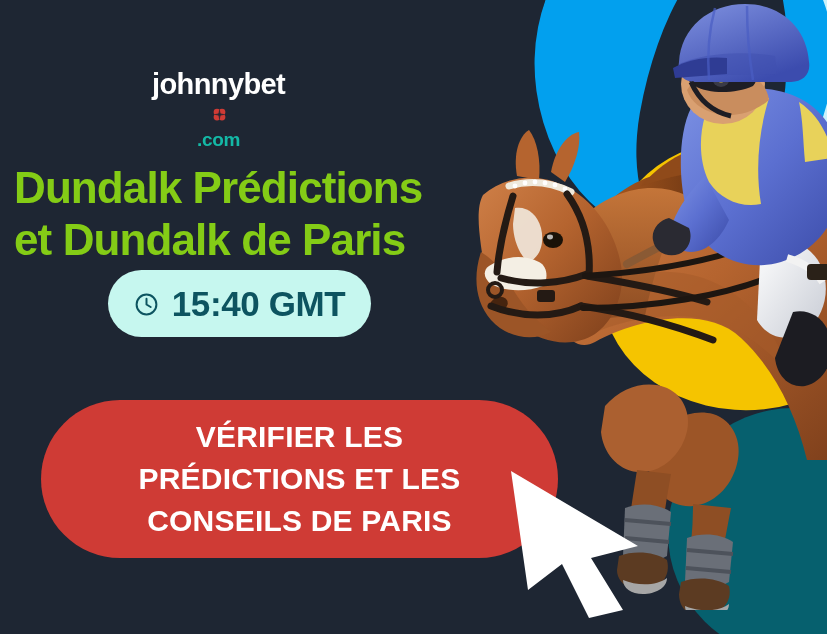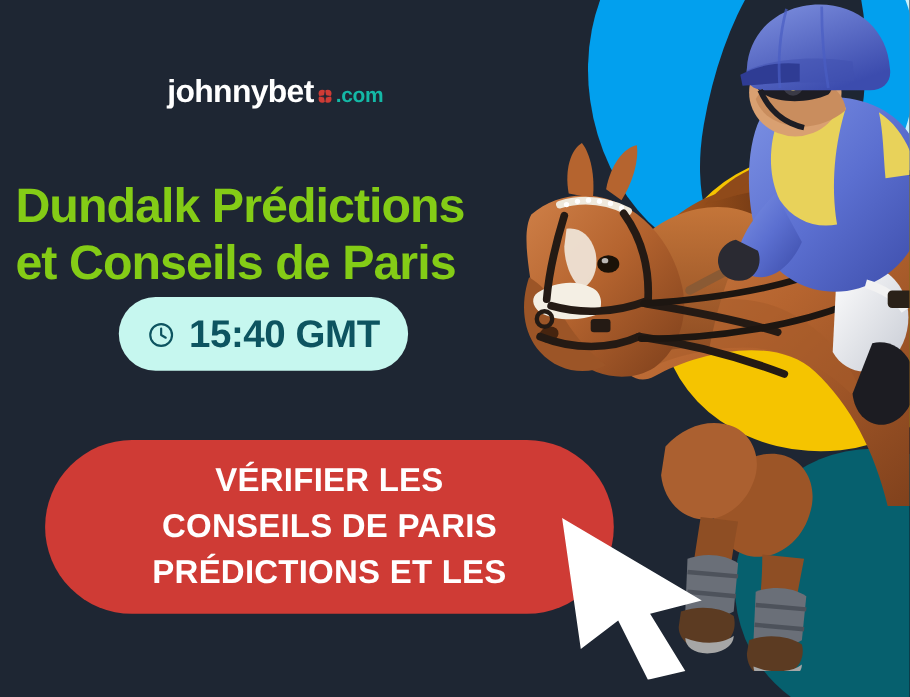--- a/index.html
+++ b/index.html
@@ -88,20 +88,21 @@
     z-index: 6;
   }
 
   .logo {
     position: absolute;
     left: 152px;
     top: 68px;
     display: flex;
     align-items: center;
     white-space: nowrap;
+    flex-direction: column;
   }
   .logo-name {
     color: #ffffff;
     font-size: 29px;
     font-weight: 700;
     letter-spacing: -0.6px;
   }
   .logo-clover {
     width: 15px;
     height: 15px;
@@ -374,35 +375,35 @@
           <circle cx="16" cy="16" r="5.4"></circle>
         </g>
         <path d="M12 2 L14 12 L12 22 L10 12 Z" fill="#1e2633" opacity="0.85"></path>
         <path d="M2 12 L12 10 L22 12 L12 14 Z" fill="#1e2633" opacity="0.85"></path>
       </svg>
       <span class="logo-tld">.com</span>
     </div>
 
     <h1 class="headline">
       <span class="headline-line">Dundalk Prédictions</span>
-      <span class="headline-line">et Conseils de Paris</span>
+      <span class="headline-line">et Dundalk de Paris</span>
     </h1>
 
     <div class="time-badge">
       <svg class="clock-icon" viewBox="0 0 24 24" aria-hidden="true">
         <circle cx="12" cy="12" r="9.5" fill="none" stroke="#0d5460" stroke-width="1.9"></circle>
         <path d="M12 6.4 L12 12 L16 14.4" fill="none" stroke="#0d5460" stroke-width="1.9" stroke-linecap="round" stroke-linejoin="round"></path>
       </svg>
       <span class="time-text">15:40 GMT</span>
     </div>
 
     <button class="cta-button">
       <span class="cta-line">VÉRIFIER LES</span>
+      <span class="cta-line">PRÉDICTIONS ET LES</span>
       <span class="cta-line">CONSEILS DE PARIS</span>
-      <span class="cta-line">PRÉDICTIONS ET LES</span>
     </button>
   </div>
 
   <svg class="cursor-arrow" viewBox="0 0 180 155" aria-hidden="true">
     <path d="M6 8 L133 83 L86 95 L118 147 L84 155 L57 101 L23 127 Z" fill="#ffffff"></path>
   </svg>
 
 </div>
 
 </body></html>

